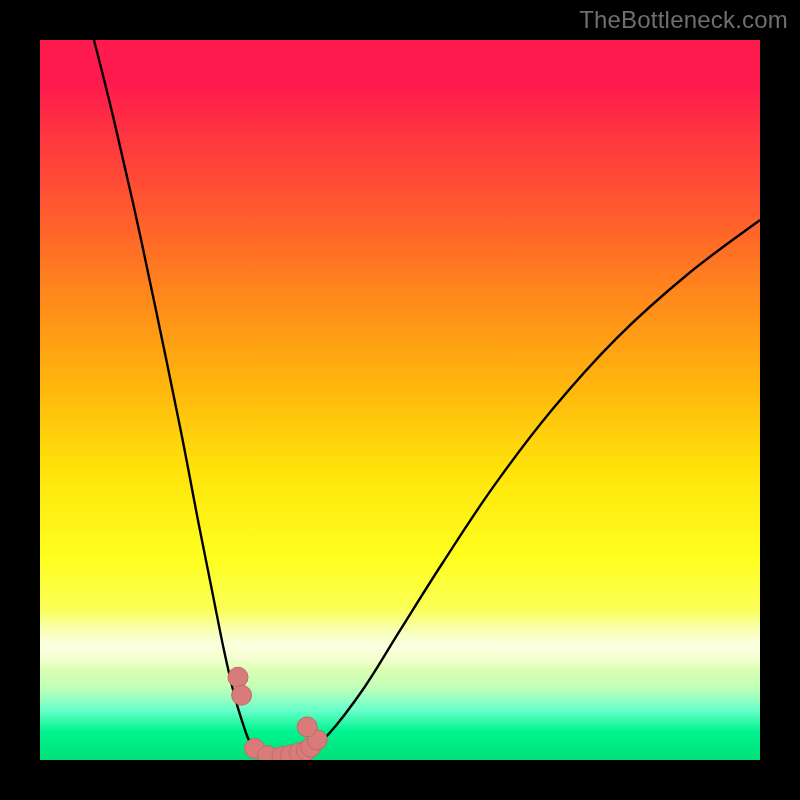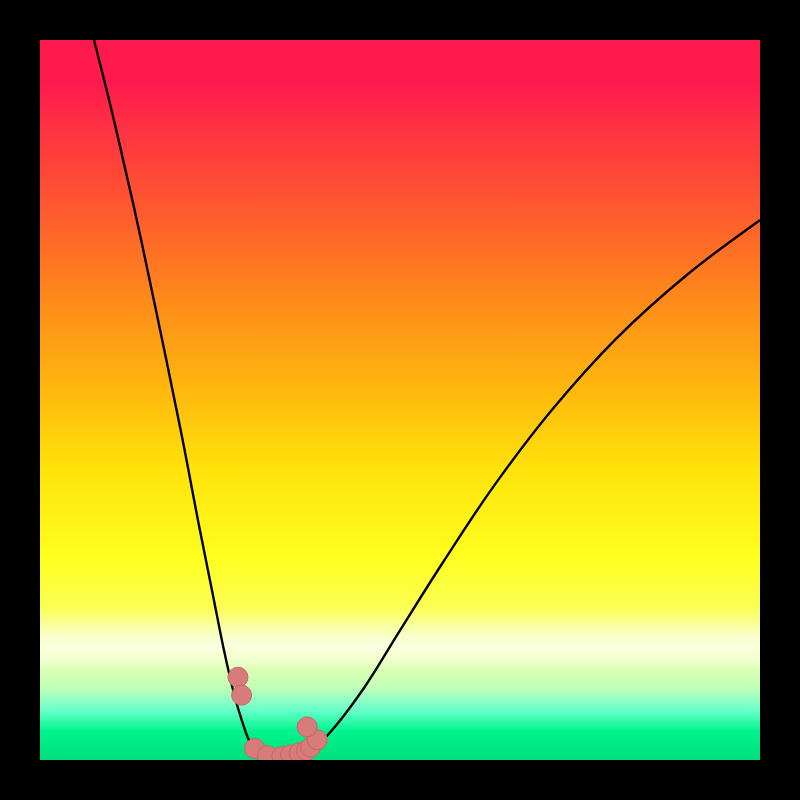--- a/index.html
+++ b/index.html
@@ -88,13 +88,14 @@
           <circle cx="241.92" cy="716.40" r="10" fill="#d87b7b" stroke="#c86666" stroke-width="1"></circle>
           <circle cx="250.56" cy="714.96" r="10" fill="#d87b7b" stroke="#c86666" stroke-width="1"></circle>
           <circle cx="259.20" cy="712.80" r="10" fill="#d87b7b" stroke="#c86666" stroke-width="1"></circle>
           <circle cx="266.40" cy="710.64" r="10" fill="#d87b7b" stroke="#c86666" stroke-width="1"></circle>
           <circle cx="270.72" cy="707.04" r="10" fill="#d87b7b" stroke="#c86666" stroke-width="1"></circle>
           <circle cx="277.20" cy="699.84" r="10" fill="#d87b7b" stroke="#c86666" stroke-width="1"></circle>
           <circle cx="267.12" cy="686.88" r="10" fill="#d87b7b" stroke="#c86666" stroke-width="1"></circle>
         </g>
     </svg>
   </div>
+  <div class="watermark">TheBottleneck.com</div>
 </div>
 
 </body></html>

